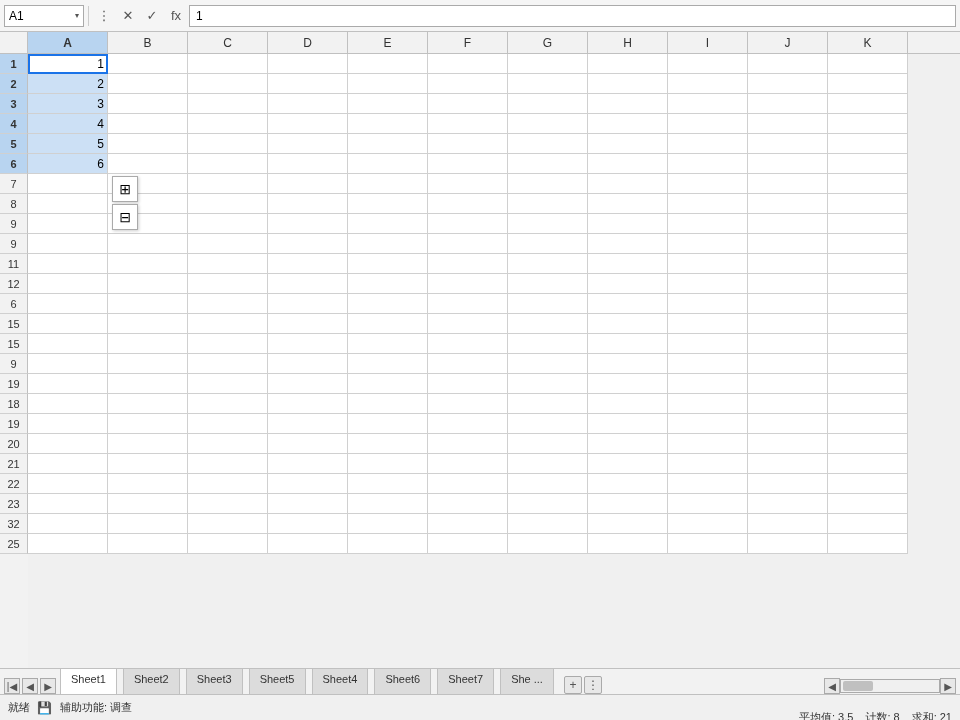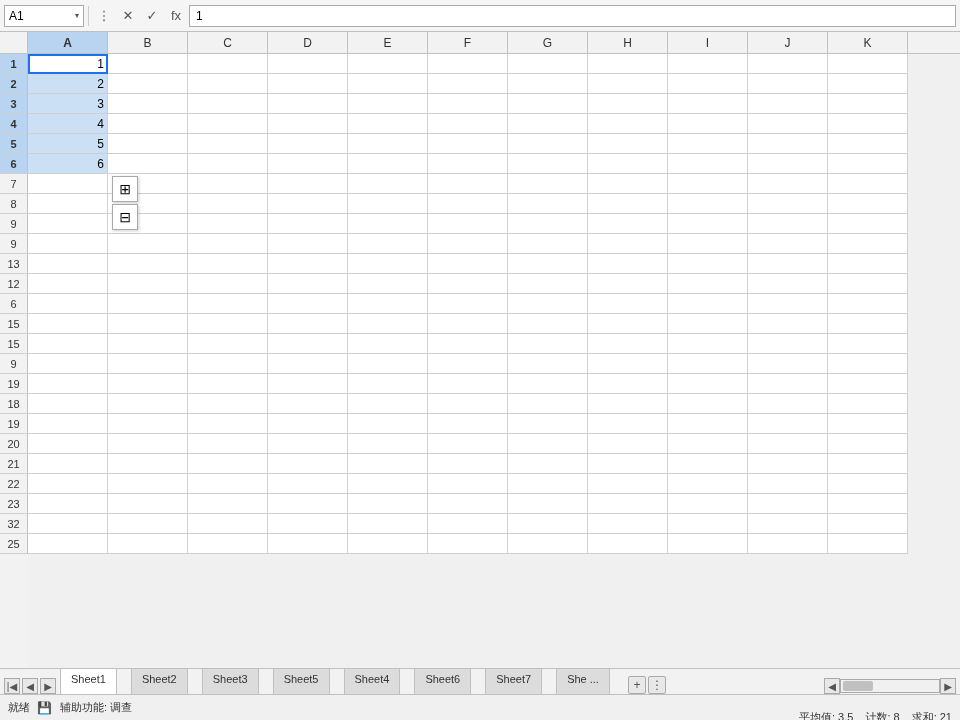--- a/index.html
+++ b/index.html
@@ -183,21 +183,21 @@
       height: 32px;
       padding: 0 10px;
       border: 1px solid #c0c0c0;
       border-bottom: none;
       background: #dcdcdc;
       cursor: pointer;
       display: flex;
       align-items: center;
       font-size: 11px;
       color: #333;
-      margin-right: 14px;
+      margin-right: 6px;
       border-radius: 3px 3px 0 0;
     }
     .sheet-tab.active { background: white; font-weight: normal; z-index: 1; }
     .tab-actions {
       display: flex; align-items: center; gap: 2px; margin-left: 4px;
     }
     .tab-action-btn {
       width: 18px; height: 18px; border: 1px solid #aaa; background: #e8e8e8;
       cursor: pointer; display: flex; align-items: center; justify-content: center;
       font-size: 12px; color: #555; border-radius: 2px;
@@ -284,21 +284,21 @@
         <div class="row-num selected">1</div>
         <div class="row-num selected">2</div>
         <div class="row-num selected">3</div>
         <div class="row-num selected">4</div>
         <div class="row-num selected">5</div>
         <div class="row-num selected">6</div>
         <div class="row-num">7</div>
         <div class="row-num">8</div>
         <div class="row-num">9</div>
         <div class="row-num">9</div>
-        <div class="row-num">13</div>
+        <div class="row-num">11</div>
         <div class="row-num">12</div>
         <div class="row-num">6</div>
         <div class="row-num">15</div>
         <div class="row-num">15</div>
         <div class="row-num">9</div>
         <div class="row-num">19</div>
         <div class="row-num">18</div>
         <div class="row-num">19</div>
         <div class="row-num">20</div>
         <div class="row-num">21</div>

